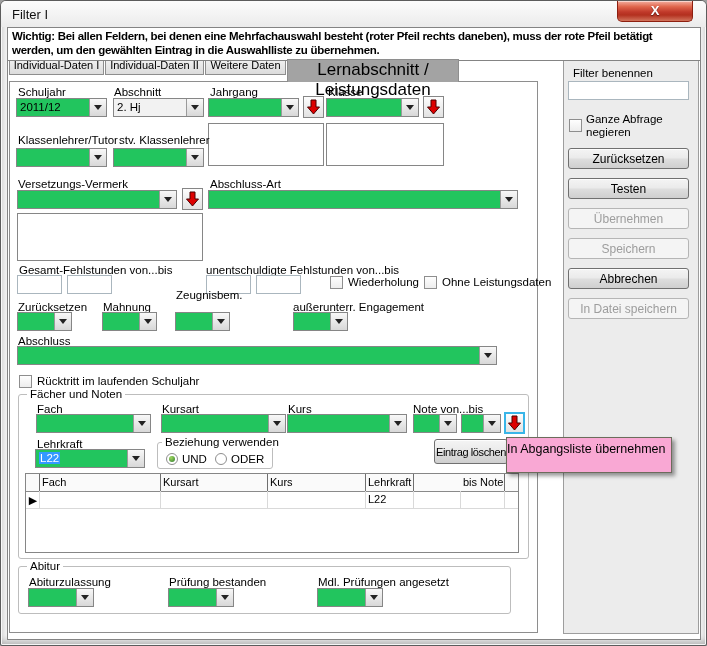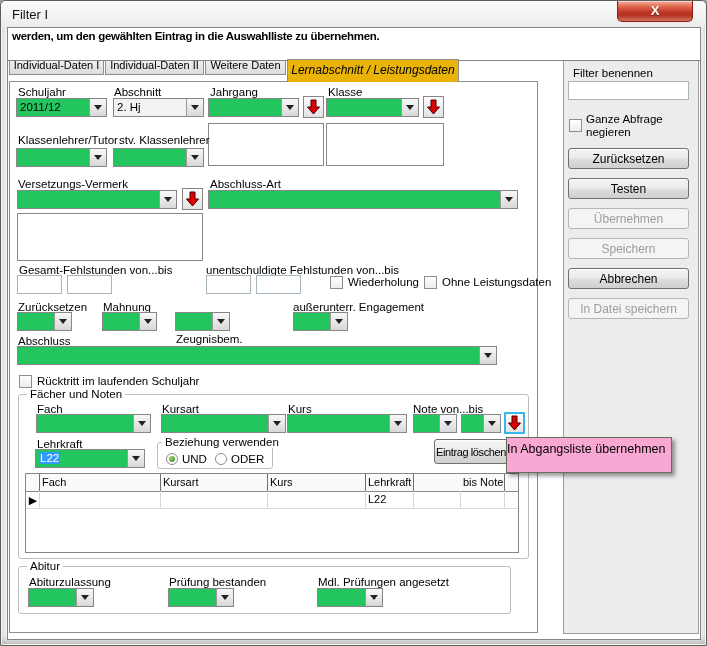--- a/index.html
+++ b/index.html
@@ -13,21 +13,21 @@
        box-shadow:inset 0 1px 0 rgba(255,255,255,.5);text-align:center;cursor:pointer;}
   .close-btn span{color:#fff;font-weight:bold;font-size:13px;line-height:19px;text-shadow:0 1px 1px rgba(0,0,0,.5);}
   .client{position:absolute;left:6px;top:26px;width:694px;height:613px;background:#fff;border:1px solid #848484;box-sizing:border-box;}
   .warning{position:absolute;left:6px;top:26px;width:694px;height:34px;background:#fff;border:1px solid #848484;
        box-sizing:border-box;z-index:4;overflow:hidden;}
   .warning div{position:relative;margin:2px 0 0 4px;font-size:11.5px;font-weight:bold;letter-spacing:-0.3px;white-space:nowrap;color:#000;}
   .sidebar{position:absolute;left:562px;top:58px;width:136px;height:575px;background:#ececec;border:1px solid #9d9d9d;box-sizing:border-box;z-index:2;}
   .lbl{position:absolute;font-size:11.5px;color:#000;white-space:nowrap;z-index:5;}
   .tab{position:absolute;top:55px;height:19px;background:linear-gradient(#f4f4f4,#dcdcdc);border:1px solid #8e8e8e;
        box-sizing:border-box;text-align:center;font-size:11px;line-height:17px;z-index:3;cursor:pointer;}
-  .tab.active{top:58px;height:23px;background:#eab308;border-bottom:none;font-size:12px;line-height:20px;z-index:6;font-style:italic;}
+  .tab.active{top:58px;height:23px;background:#a3a3a3;border-bottom:none;font-size:17px;line-height:20px;z-index:6;}
   .page{position:absolute;left:8px;top:80px;width:529px;height:552px;background:#fff;border:1px solid #8e8e8e;box-sizing:border-box;z-index:3;}
   .combo{position:absolute;height:19px;background:#22c55e;border:1px solid #868686;box-sizing:border-box;z-index:5;cursor:pointer;}
   .combo .val{position:absolute;left:3px;top:2px;font-size:11.5px;white-space:nowrap;}
   .combo .val.sel{background:#3399ff;color:#fff;padding:0 1px;}
   .combo .cbtn{position:absolute;right:0;top:0;bottom:0;width:16px;background:linear-gradient(#f8f8f8,#d8d8d8);
        border-left:1px solid #9a9a9a;display:flex;align-items:center;justify-content:center;}
   .tri{width:0;height:0;border-left:4px solid transparent;border-right:4px solid transparent;border-top:5px solid #222;}
   .red-btn{position:absolute;width:21px;height:22px;border:1px solid #868686;background:linear-gradient(#fdfdfd,#e2e2e2);
        display:flex;align-items:center;justify-content:center;box-sizing:border-box;z-index:5;cursor:pointer;}
   .red-btn.focus{border:2px solid #39b5e8;}
@@ -63,20 +63,21 @@
   </div>
   <div class="close-btn">
     <span>X</span>
   </div>
 
   <div class="client"></div>
 
   <div class="sidebar"></div>
 
   <div class="warning">
+    <div>Wichtig: Bei allen Feldern, bei denen eine Mehrfachauswahl besteht (roter Pfeil rechts daneben), muss der rote Pfeil betätigt</div>
     <div>werden, um den gewählten Eintrag in die Auswahlliste zu übernehmen.</div>
   </div>
 
   <div class="tab" style="left:8px;width:95px;">Individual-Daten I</div>
   <div class="tab" style="left:104px;width:99px;">Individual-Daten II</div>
   <div class="tab" style="left:204px;width:81px;">Weitere Daten</div>
   <div class="tab active" style="left:286px;width:172px;">Lernabschnitt / Leistungsdaten</div>
 
   <div class="page"></div>
 
@@ -179,21 +180,21 @@
         <i class="tri"></i>
       </span>
   </div>
   <span class="lbl" style="left:102px;top:300px;">Mahnung</span>
   <div class="combo" style="left:101px;top:311px;width:55px;">
     <span class="val"></span>
     <span class="cbtn">
         <i class="tri"></i>
       </span>
   </div>
-  <span class="lbl" style="left:175px;top:288px;margin-top:44px;">Zeugnisbem.</span>
+  <span class="lbl" style="left:175px;top:288px;">Zeugnisbem.</span>
   <div class="combo" style="left:174px;top:311px;width:55px;">
     <span class="val"></span>
     <span class="cbtn">
         <i class="tri"></i>
       </span>
   </div>
   <span class="lbl" style="left:292px;top:300px;">außerunterr. Engagement</span>
   <div class="combo" style="left:292px;top:311px;width:55px;">
     <span class="val"></span>
     <span class="cbtn">

